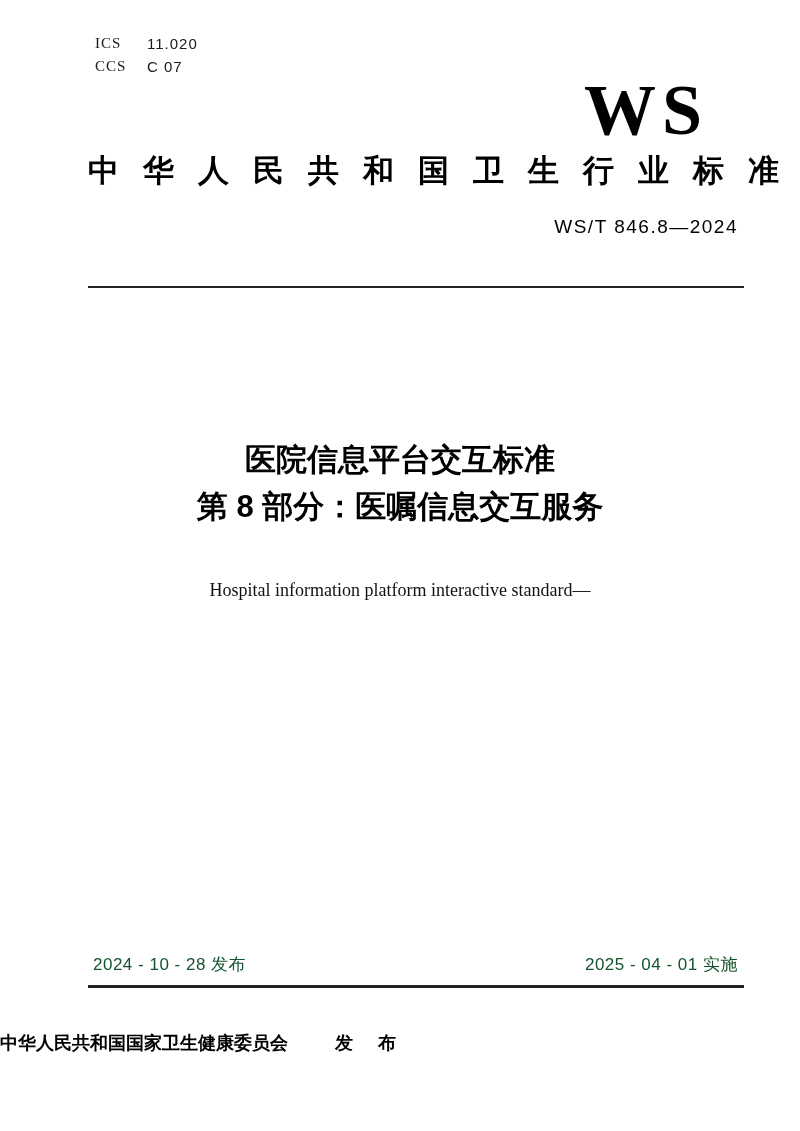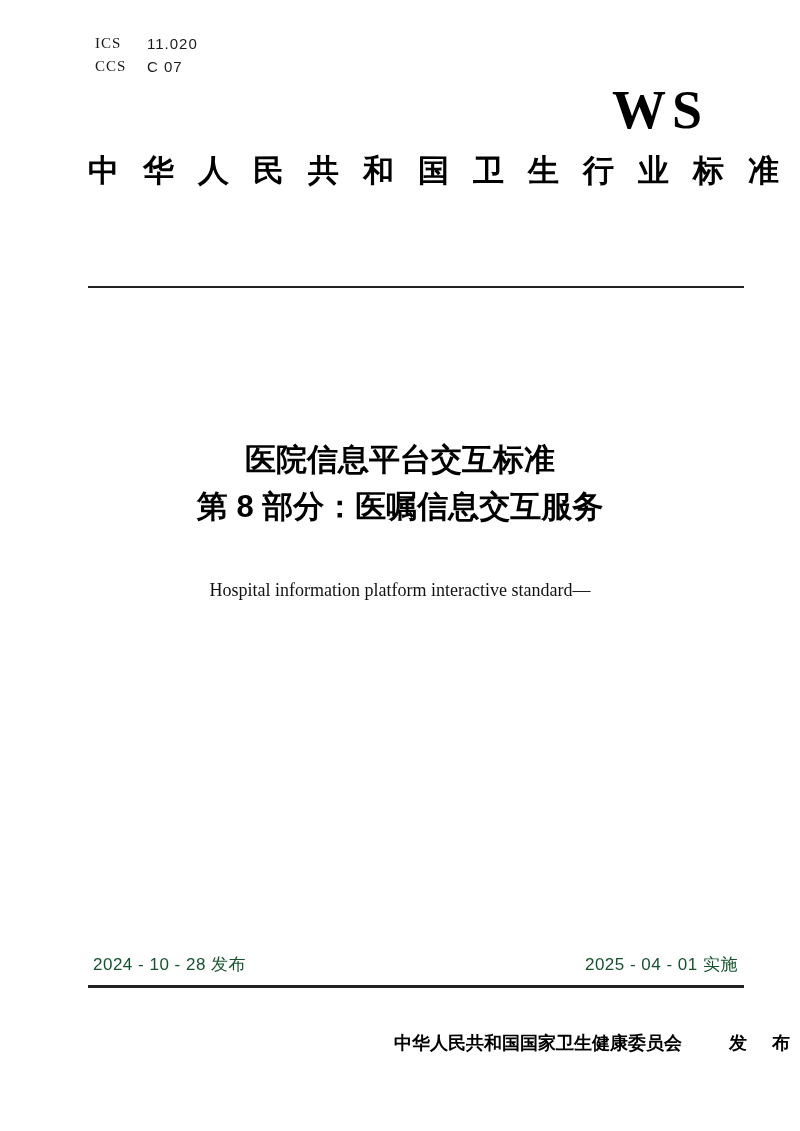--- a/index.html
+++ b/index.html
@@ -35,21 +35,21 @@
   }
   .codes .code-value { letter-spacing: 1px; }
 
   
   .ws-logo {
     position: absolute;
     top: 70px;
     right: 92px;
     font-family: "Liberation Serif", serif;
     font-weight: bold;
-    font-size: 54px;
+    font-size: 72px;
     line-height: 80px;
     letter-spacing: 6px;
     color: #000;
     text-align: right;
   }
 
   
   .header-cn {
     position: absolute;
     left: 88px;
@@ -130,21 +130,21 @@
     height: 3px;
     background: #222;
   }
 
   
   .publisher-row {
     position: absolute;
     left: 0;
     right: 0;
     top: 1031px;
-    text-align: right;
+    text-align: left;
     font-weight: bold;
     font-size: 18px;
     color: #000;
   }
   .publisher-row .publish-label {
     margin-left: 42px;
     letter-spacing: 10px;
   }
 </style>
 </head>
@@ -160,20 +160,21 @@
     <div class="code-row">
       <span class="code-label">CCS</span>
       <span class="code-value">C 07</span>
     </div>
   </div>
 
   <div class="ws-logo">WS</div>
 
   <div class="header-cn">中华人民共和国卫生行业标准</div>
 
+  <div class="std-number">WS/T 846.8—2024</div>
 
   <div class="rule-top"></div>
 
   <div class="title-block">
     <div>医院信息平台交互标准</div>
     <div>第 8 部分：医嘱信息交互服务</div>
   </div>
 
   <div class="subtitle-en">
     <div>Hospital information platform interactive standard—</div>

